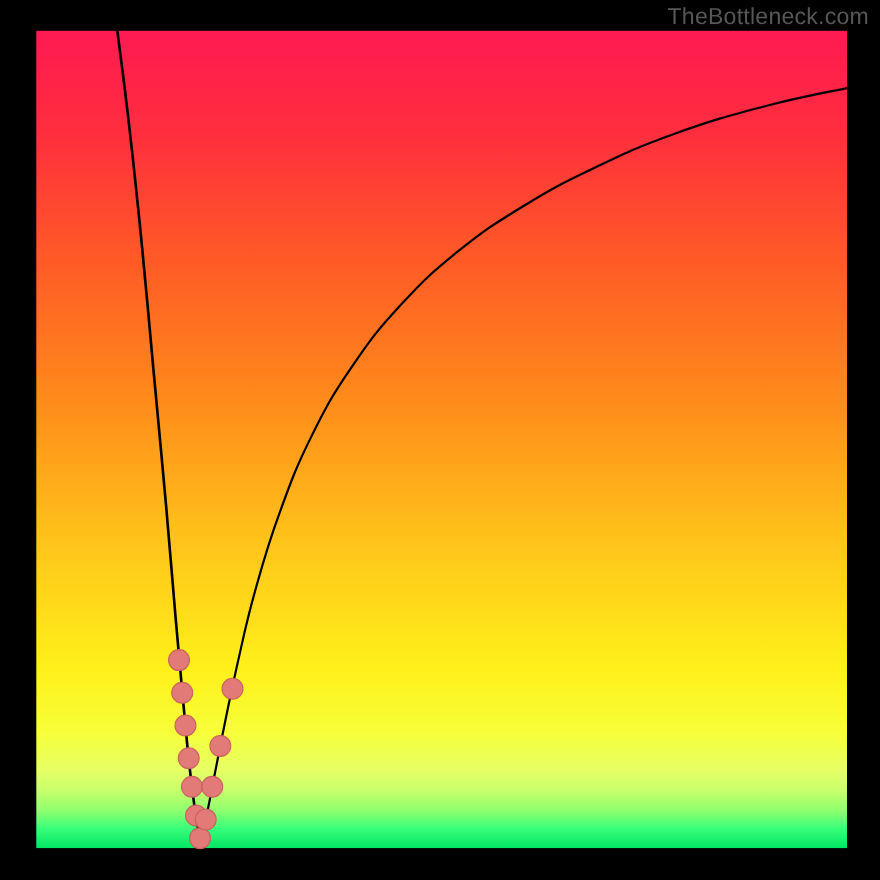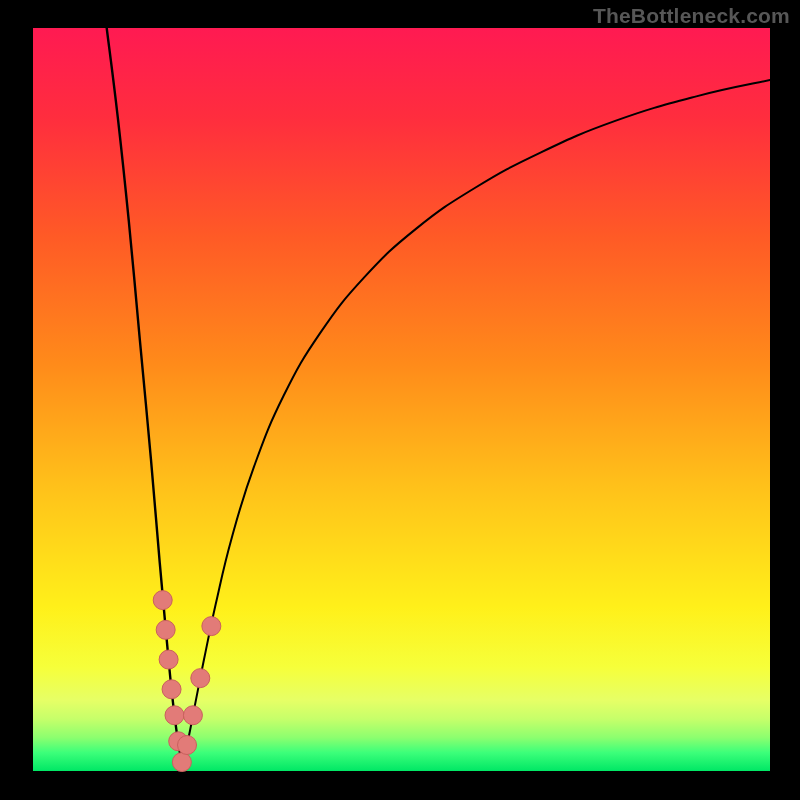--- a/index.html
+++ b/index.html
@@ -15,21 +15,21 @@
     position: relative;
     width: 800px;
     height: 800px;
   }
   .watermark {
     position: absolute;
     top: 4px;
     right: 10px;
     color: #575757;
     font-size: 21px;
-    font-weight: 700;
+    font-weight: 400;
     letter-spacing: 0.2px;
     z-index: 40;
   }
   svg.plot {
     position: absolute;
     left: 0;
     top: 0;
     width: 800px;
     height: 800px;
     display: block;

